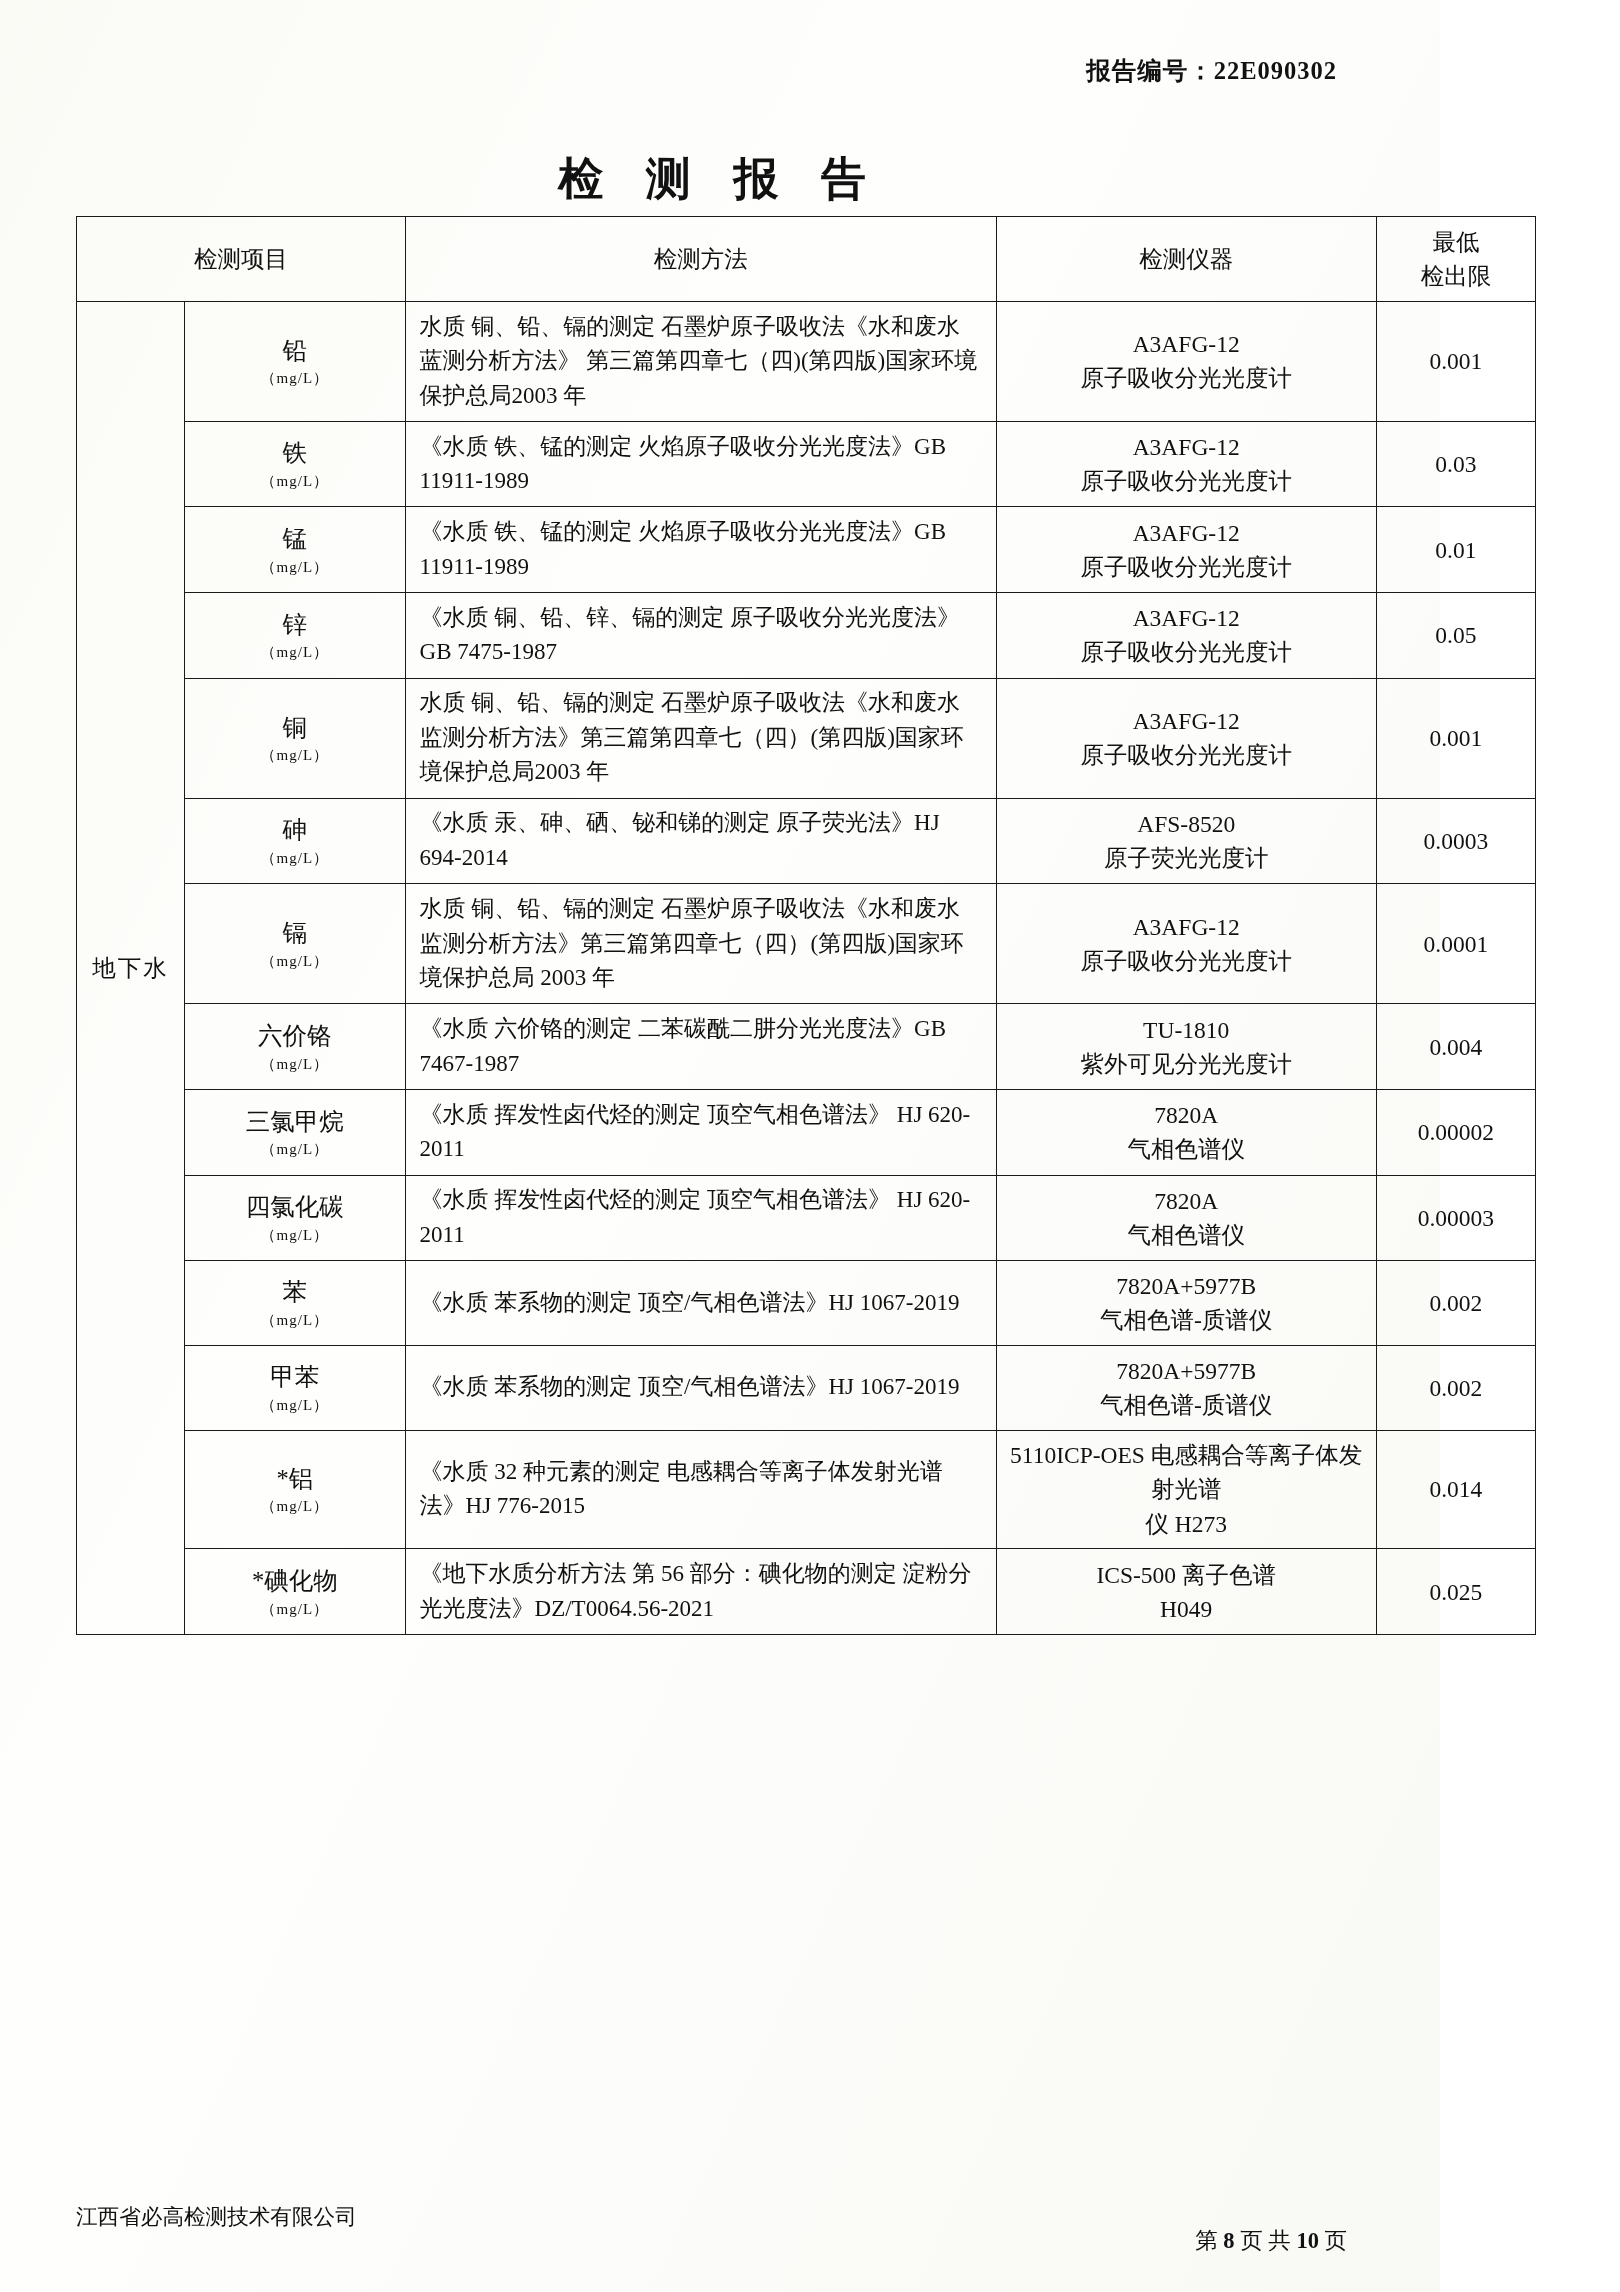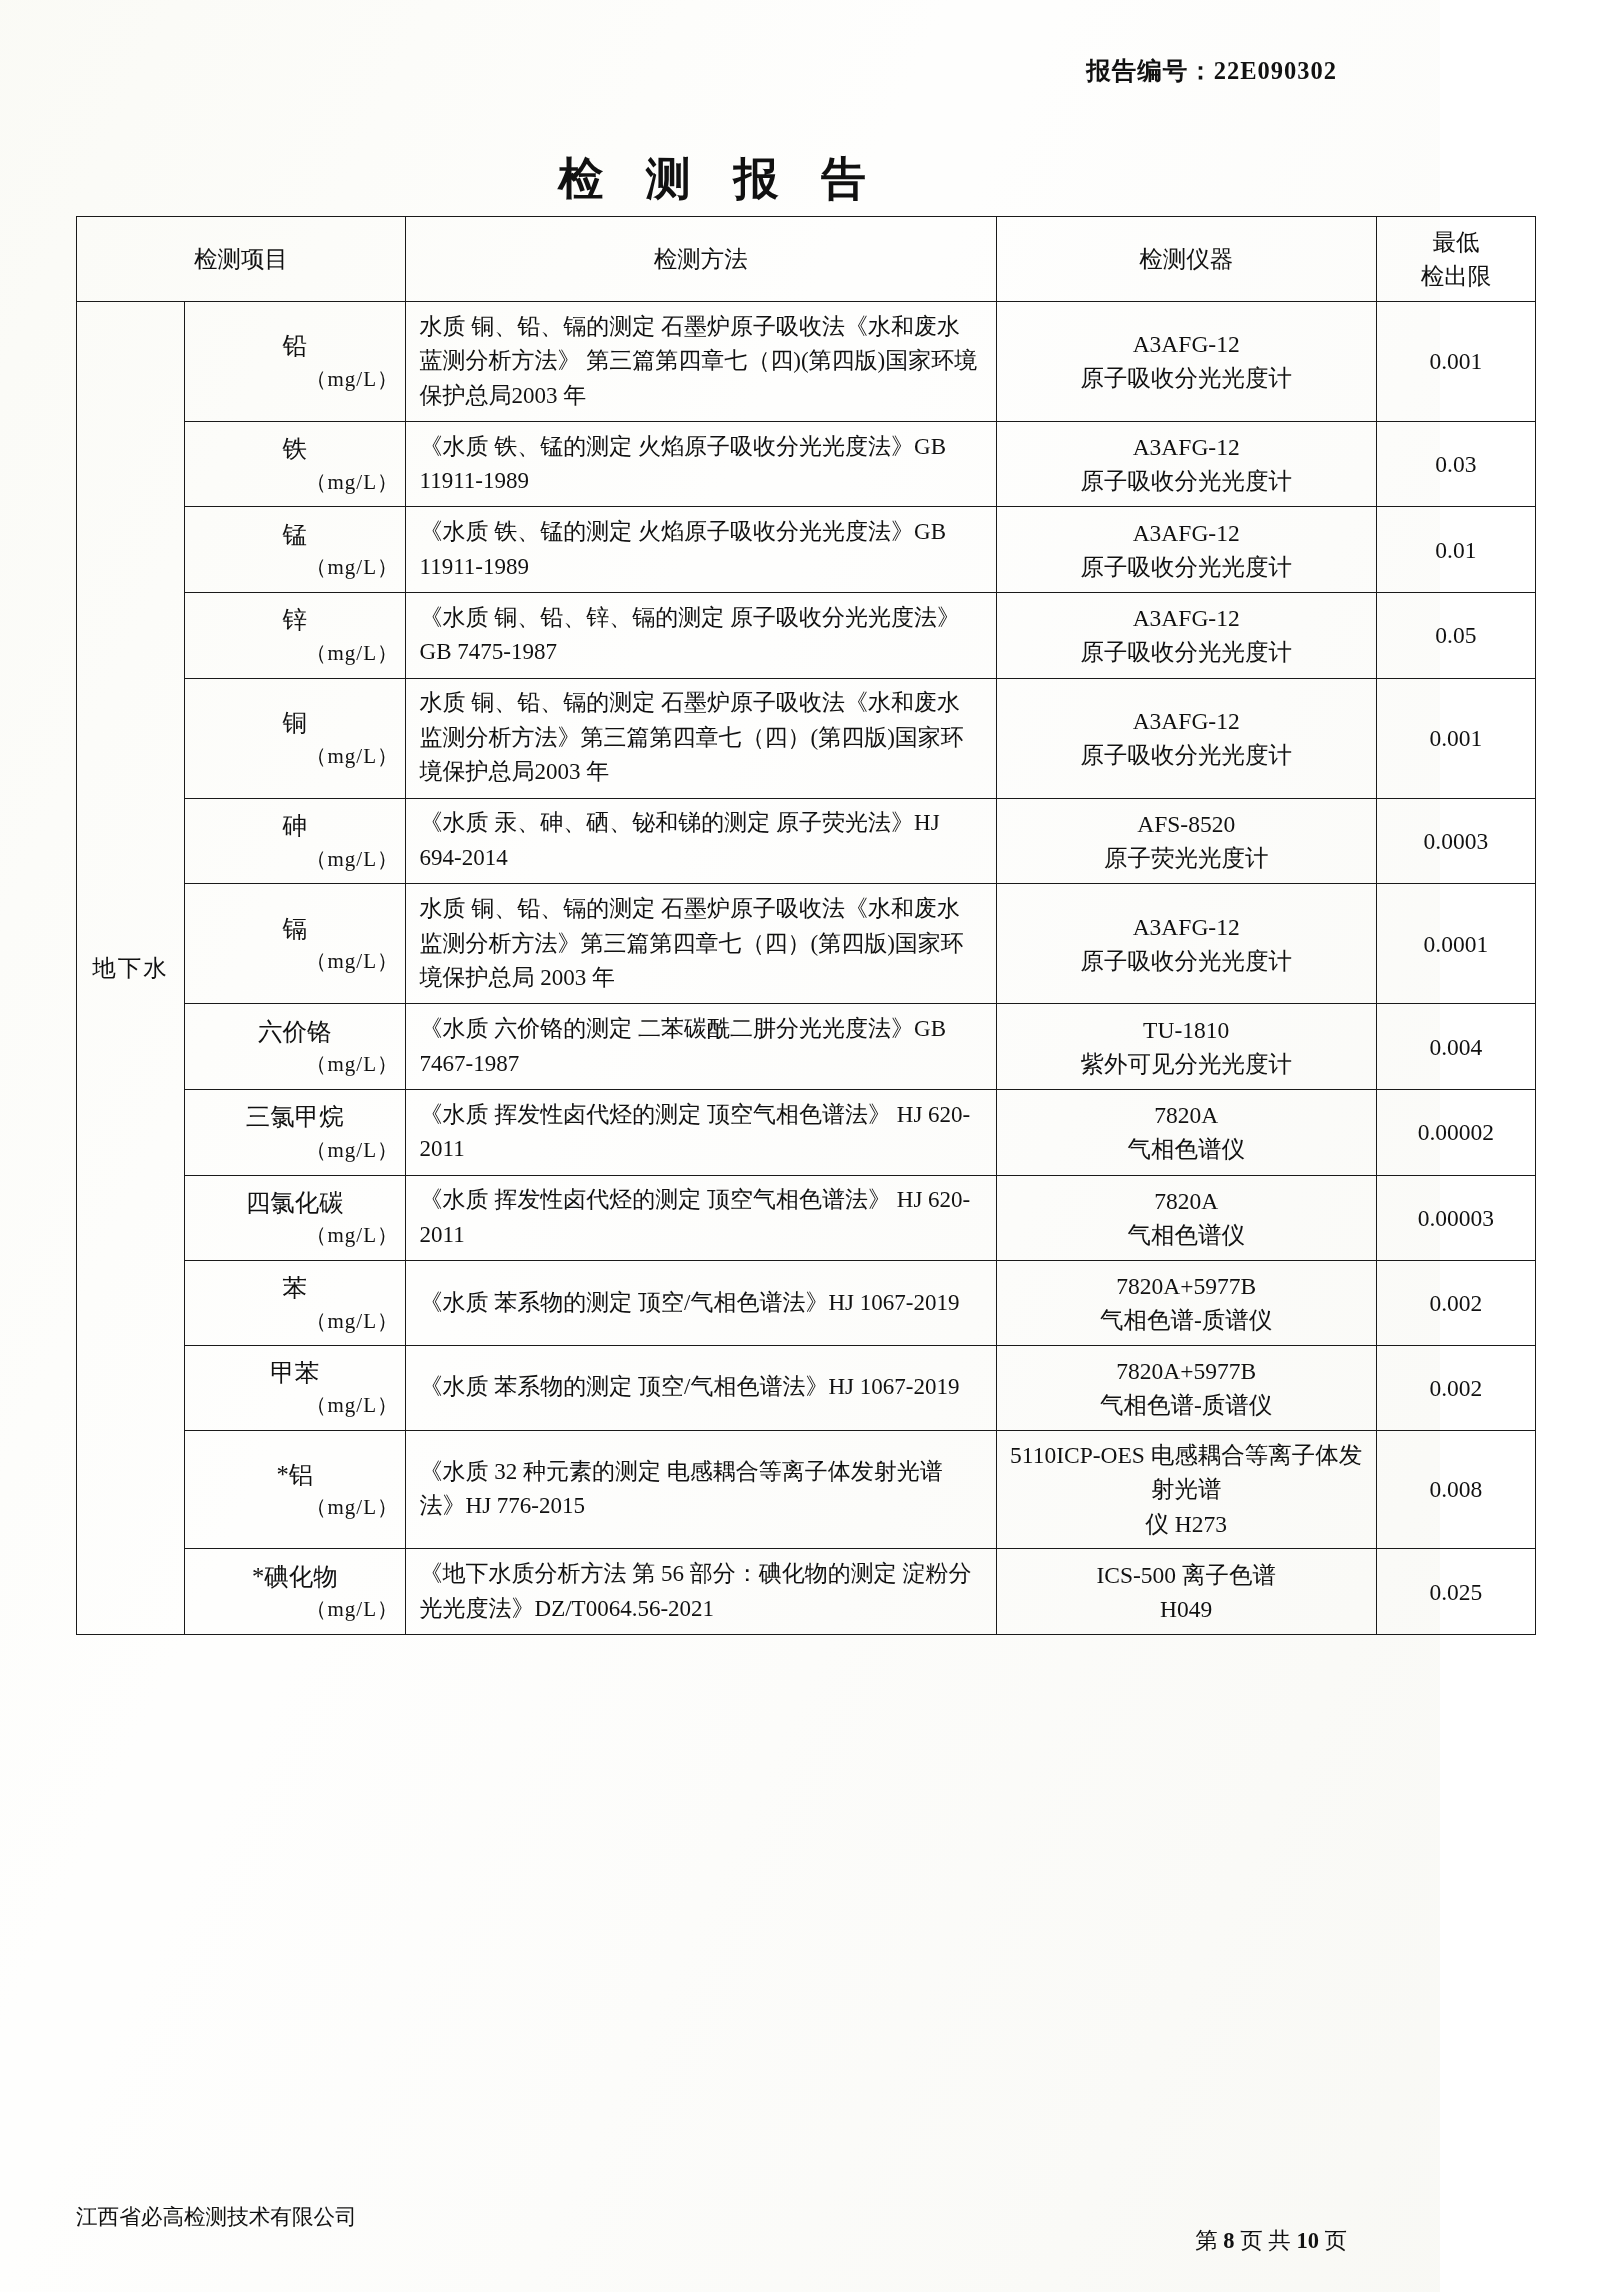--- a/index.html
+++ b/index.html
@@ -75,21 +75,21 @@
   .col-item   { width: 211px; }
   .col-method { width: 564px; }
   .col-instr  { width: 363px; }
   .col-limit  { width: 152px; }
 
   .hdr-item { font-size: 24.5px; }
   .hdr-limit-line1 { display:block; }
   .hdr-limit-line2 { display:block;text-align:center; }
 
   .item-name { display: block; font-size: 24.5px; }
-  .item-unit { display: block; font-size: 21px; letter-spacing: 1px; text-align: right; }
+  .item-unit { display: block; font-size: 15px; letter-spacing: 1px; }
 
   .method-text {
     display: block;
     text-align: left;
     font-size: 23px;
     line-height: 1.5;
     padding: 0 7.8px;
   }
   .instr-line { display: block; font-size: 23.5px; line-height: 1.45; }
   .limit-val { font-size: 23.5px; }
@@ -329,21 +329,21 @@
           <span class="item-name">*铝</span>
           <span class="item-unit">（mg/L）</span>
         </td>
         <td>
           <span class="method-text">《水质 32 种元素的测定 电感耦合等离子体发射光谱法》HJ 776-2015</span>
         </td>
         <td>
           <span class="instr-line">5110ICP-OES 电感耦合等离子体发射光谱</span>
           <span class="instr-line">仪 H273</span>
         </td>
-        <td class="limit-val">0.008</td>
+        <td class="limit-val">0.014</td>
       </tr>
 
       <tr>
         <td>
           <span class="item-name">*碘化物</span>
           <span class="item-unit">（mg/L）</span>
         </td>
         <td>
           <span class="method-text">《地下水质分析方法 第 56 部分：碘化物的测定 淀粉分光光度法》DZ/T0064.56-2021</span>
         </td>

